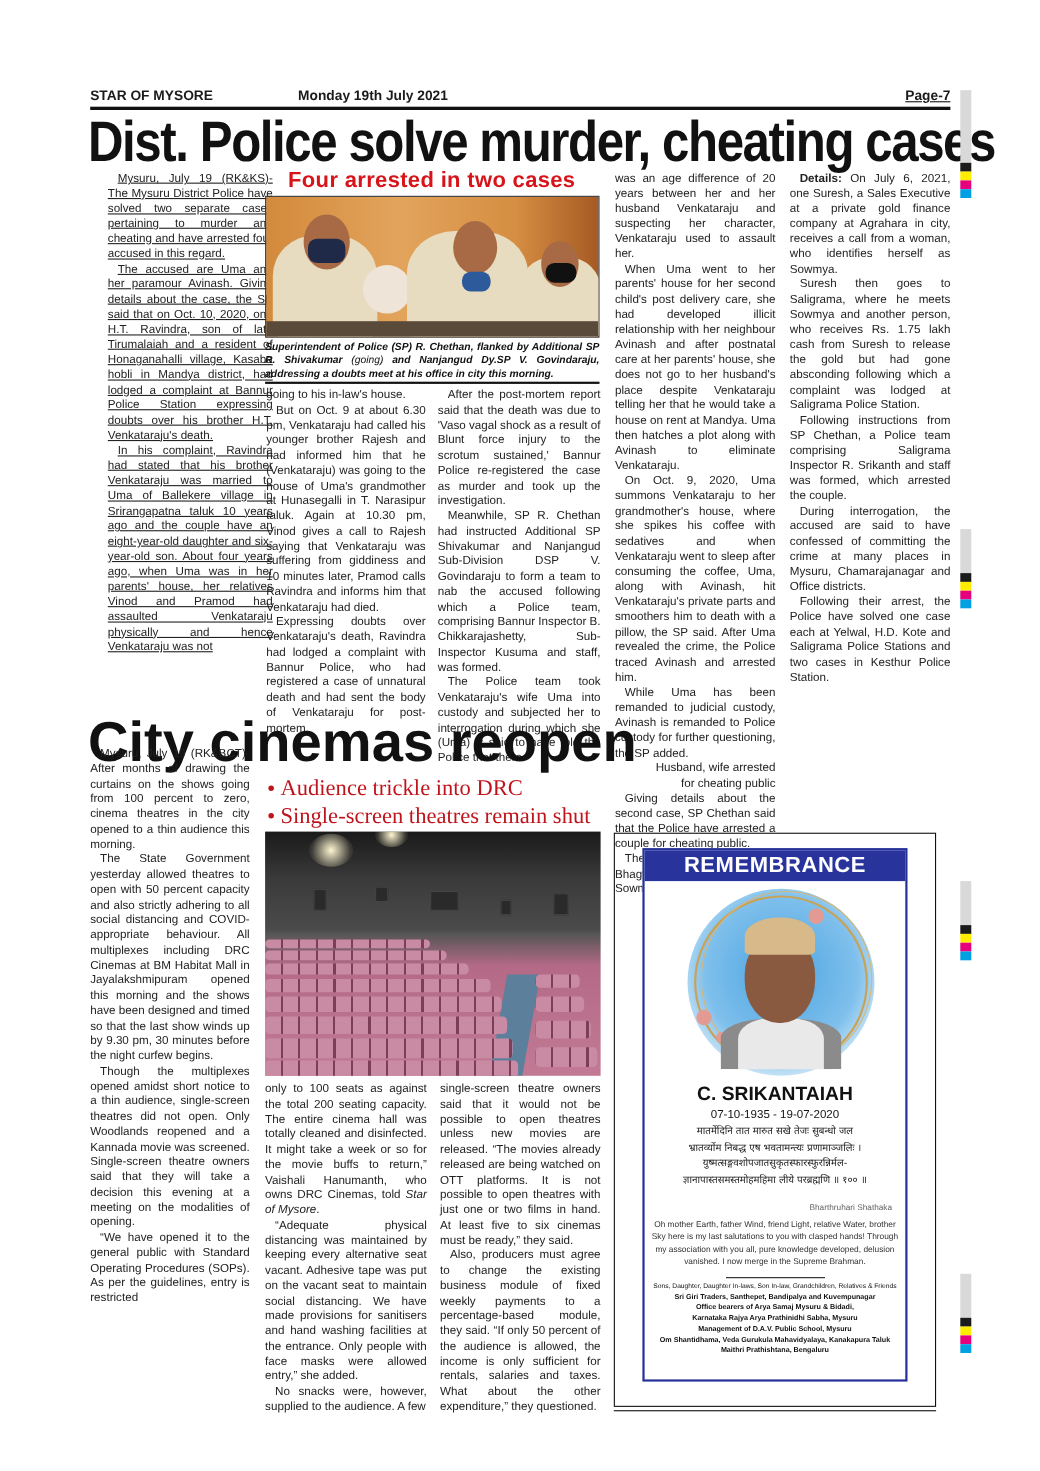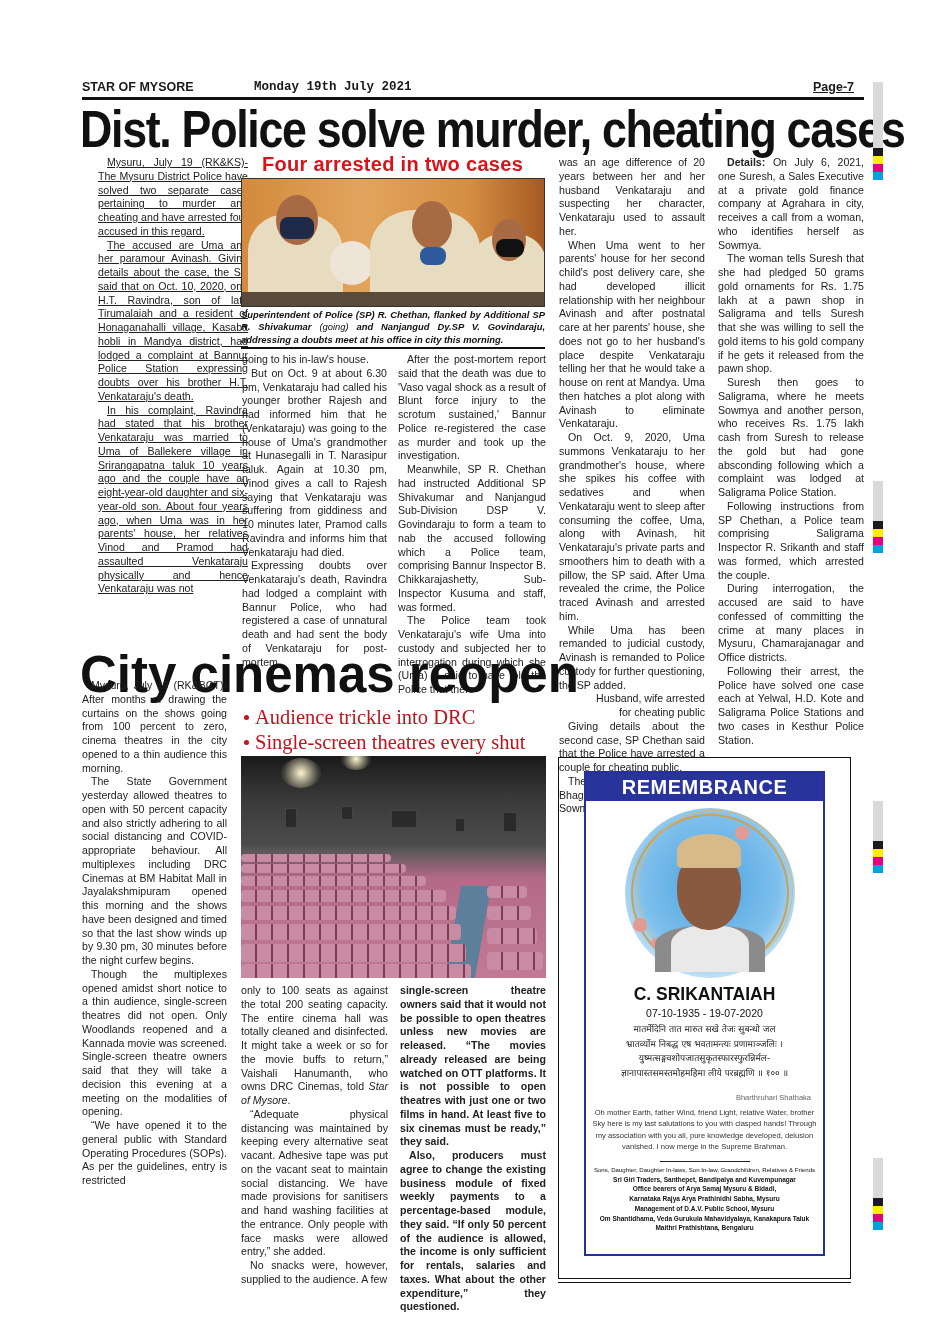--- a/index.html
+++ b/index.html
@@ -4,22 +4,22 @@
 <style>
   * { box-sizing: border-box; margin: 0; padding: 0; }
   html, body { width: 945px; height: 1337px; background: #ffffff; overflow: hidden; }
   body { position: relative; font-family: "Liberation Sans", sans-serif; color: #1a1a1a; }
 
   .abs { position: absolute; }
 
   
   .masthead { left: 82px; top: 80px; width: 782px; height: 16px; font-weight: bold; font-size: 12.5px; }
   .masthead .paper { position: absolute; left: 0; top: 0; }
-  .masthead .date { position: absolute; left: 172px; top: 0; font-family: Liberation Mono, monospace; }
-  .masthead .page { position: absolute; right: 10px; top: 0; text-decoration: underline; }
+  .masthead .date { position: absolute; left: 189px; top: 0; }
+  .masthead .page { position: absolute; right: 0; top: 0; text-decoration: underline; }
   .rule-top { left: 82px; top: 97px; width: 782px; height: 3px; background: #111; }
 
   
   .headline1 {
     left: 80px; top: 100px; width: 786px; height: 58px;
     font-family: "Liberation Sans", sans-serif; font-weight: bold;
     font-size: 52px; line-height: 58px; letter-spacing: -1.5px;
     transform: scaleX(0.86); transform-origin: left top; white-space: nowrap; color: #111;
   }
 
@@ -161,32 +161,31 @@
   <div class="subhead">
     <div>Husband, wife arrested</div>
     <div>for cheating public</div>
   </div>
   <p>Giving details about the second case, SP Chethan said that the Police have arrested a couple for cheating public.</p>
   <p>The arrested are 29-year-old Bhagya alias Sowbhagya alias Sowmya and her husband</p>
 </div>
 
 <div class="col" style="left:718px; top:156px; width:146px;">
   <p><b>Details:</b><span> On July 6, 2021, one Suresh, a Sales Executive at a private gold finance company at Agrahara in city, receives a call from a woman, who identifies herself as Sowmya.</span></p>
-  <p>The woman tells Suresh that she had pledged 50 grams gold ornaments for Rs. 1.75 lakh at a pawn shop in Saligrama and tells Suresh that she was willing to sell the gold items to his gold company if he gets it released from the pawn shop.</p>
   <p>Suresh then goes to Saligrama, where he meets Sowmya and another person, who receives Rs. 1.75 lakh cash from Suresh to release the gold but had gone absconding following which a complaint was lodged at Saligrama Police Station.</p>
   <p>Following instructions from SP Chethan, a Police team comprising Saligrama Inspector R. Srikanth and staff was formed, which arrested the couple.</p>
   <p>During interrogation, the accused are said to have confessed of committing the crime at many places in Mysuru, Chamarajanagar and Office districts.</p>
   <p>Following their arrest, the Police have solved one case each at Yelwal, H.D. Kote and Saligrama Police Stations and two cases in Kesthur Police Station.</p>
 </div>
 
 <div class="abs headline2">City cinemas reopen</div>
 
 <div class="abs bullets">
   <div class="b"><span class="dot"></span><span>Audience trickle into DRC</span></div>
-  <div class="b"><span class="dot"></span><span>Single-screen theatres every shut</span></div>
+  <div class="b"><span class="dot"></span><span>Single-screen theatres remain shut</span></div>
 </div>
 
 <div class="col" style="left:82px; top:679px; width:145px;">
   <p>Mysuru, July 19 (RK&amp;BCT)- After months of drawing the curtains on the shows going from 100 percent to zero, cinema theatres in the city opened to a thin audience this morning.</p>
   <p>The State Government yesterday allowed theatres to open with 50 percent capacity and also strictly adhering to all social distancing and COVID-appropriate behaviour. All multiplexes including DRC Cinemas at BM Habitat Mall in Jayalakshmipuram opened this morning and the shows have been designed and timed so that the last show winds up by 9.30 pm, 30 minutes before the night curfew begins.</p>
   <p>Though the multiplexes opened amidst short notice to a thin audience, single-screen theatres did not open. Only Woodlands reopened and a Kannada movie was screened. Single-screen theatre owners said that they will take a decision this evening at a meeting on the modalities of opening.</p>
   <p>“We have opened it to the general public with Standard Operating Procedures (SOPs). As per the guidelines, entry is restricted</p>
 </div>
 
 <div class="abs photo-cinema">
@@ -211,21 +210,21 @@
   <div class="row" style="left:246px; top:172px; width:50px; height:16px;"></div>
   <div class="row" style="left:246px; top:196px; width:56px; height:18px;"></div>
 </div>
 
 <div class="col" style="left:241px; top:984px; width:147px;">
   <p style="text-indent:0"><span>only to 100 seats as against the total 200 seating capacity. The entire cinema hall was totally cleaned and disinfected. It might take a week or so for the movie buffs to return,” Vaishali Hanumanth, who owns DRC Cinemas, told </span><i>Star of Mysore</i><span>.</span></p>
   <p>“Adequate physical distancing was maintained by keeping every alternative seat vacant. Adhesive tape was put on the vacant seat to maintain social distancing. We have made provisions for sanitisers and hand washing facilities at the entrance. Only people with face masks were allowed entry,” she added.</p>
   <p>No snacks were, however, supplied to the audience. A few</p>
 </div>
 
-<div class="col" style="left:400px; top:984px; width:146px;font-weight:bold;">
+<div class="col" style="left:400px; top:984px; width:146px;">
   <p style="text-indent:0">single-screen theatre owners said that it would not be possible to open theatres unless new movies are released. “The movies already released are being watched on OTT platforms. It is not possible to open theatres with just one or two films in hand. At least five to six cinemas must be ready,” they said.</p>
   <p>Also, producers must agree to change the existing business module of fixed weekly payments to a percentage-based module, they said. “If only 50 percent of the audience is allowed, the income is only sufficient for rentals, salaries and taxes. What about the other expenditure,” they questioned.</p>
 </div>
 
 <div class="abs ad-outer"></div>
 <div class="abs ad-inner"></div>
 <div class="abs ad-title">REMEMBRANCE</div>
 
 <div class="abs ad-portrait">
   <div class="halo"></div>

